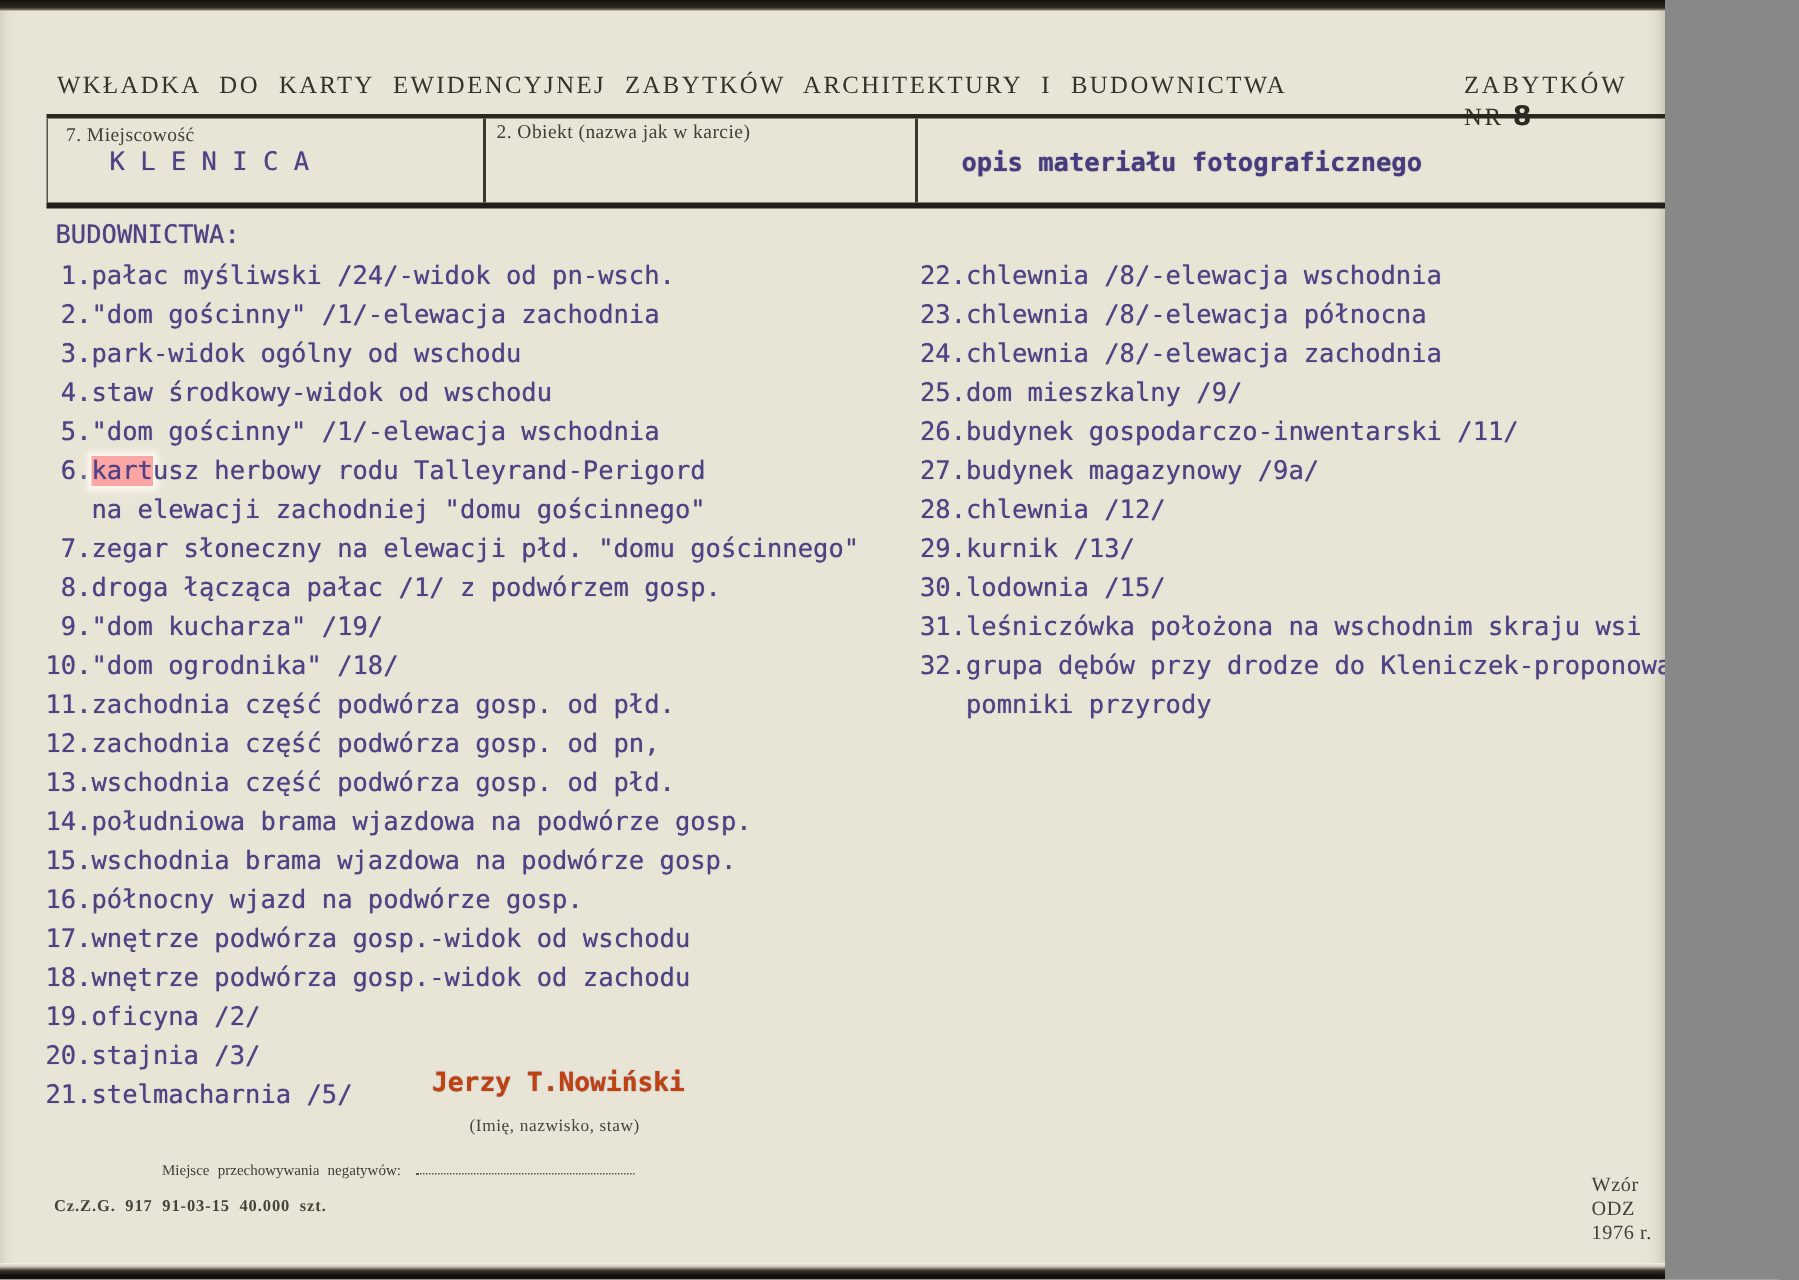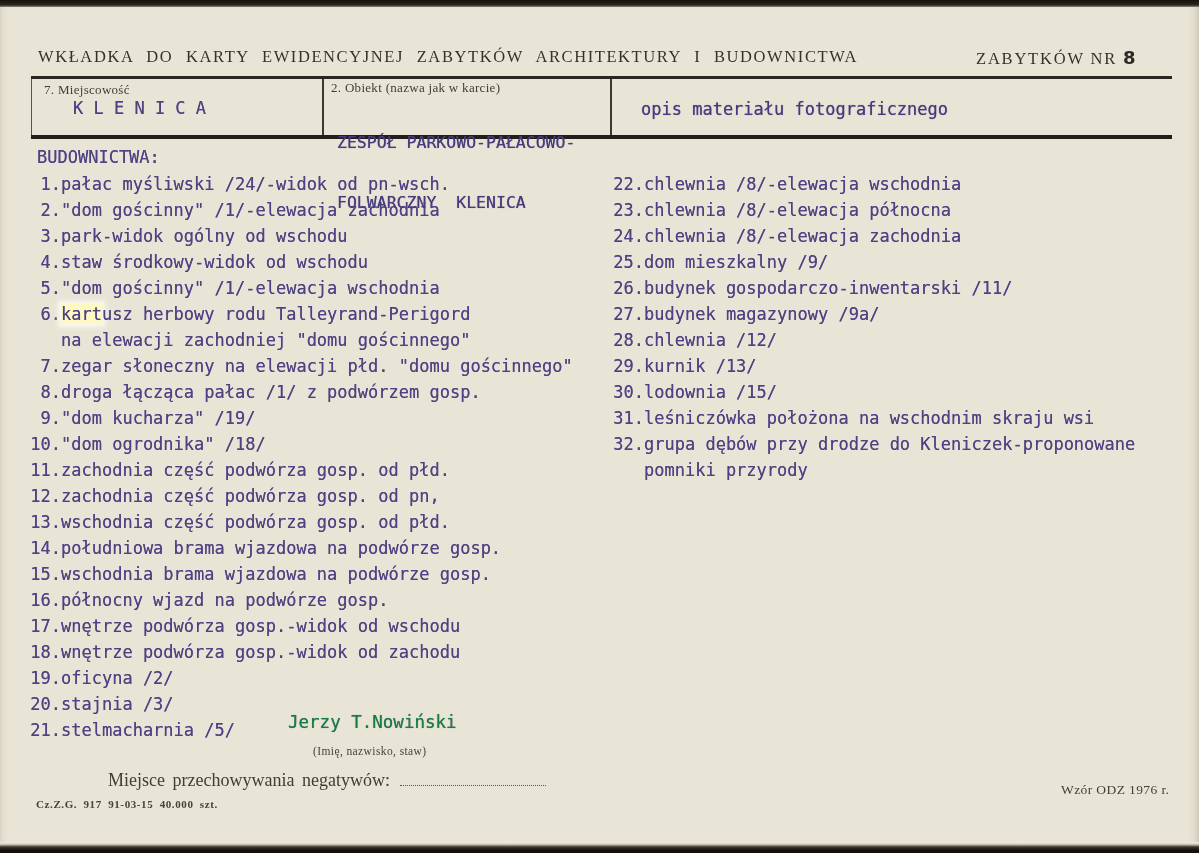--- a/index.html
+++ b/index.html
@@ -1,18 +1,18 @@
 <!DOCTYPE html>
 <html><head>
 <meta charset="utf-8">
 <style>
   * { margin:0; padding:0; box-sizing:border-box; }
   html,body { background:#888; }
   #scan {
-    position:relative; width:1199px; height:853px;
+    position:relative; width:1110px; height:853px;
     background:#e9e5d6; overflow:hidden;
     font-family:"Liberation Serif", serif;
     box-shadow: inset -4px 0 14px -8px rgba(60,55,40,.55), inset 4px 0 14px -10px rgba(60,55,40,.4);
   }
   
   .edge-top { position:absolute; top:0; left:0; width:100%; height:7px;
     background:linear-gradient(to bottom,#15120e 0%,#2a261e 70%,#8d887a 100%); }
   .edge-bottom { position:absolute; bottom:0; left:0; width:100%; height:11px;
     background:linear-gradient(to bottom,#f6f3e7 0%,#cac5b4 22%,#3a362c 45%,#14110d 75%); }
 
@@ -35,47 +35,47 @@
   .vline-2 { left:610px; }
 
   .cell-label { position:absolute; font-size:13px; letter-spacing:.3px; color:#403e37; }
   .lbl-1 { left:44px;  top:82px; }
   .lbl-2 { left:331px; top:80px; }
   .lbl-3 { left:622px; top:82px; }
 
   
   .typed { font-family:"DejaVu Sans Mono", monospace; color:#4d4283;
     text-shadow:0 0 .6px rgba(77,66,131,.75); white-space:pre; }
-  .stamp { font-weight:normal; color:#463b7d; text-shadow:0 0 .8px rgba(70,59,125,.8); }
+  .stamp { font-weight:bold; color:#463b7d; text-shadow:0 0 .8px rgba(70,59,125,.8); }
 
   .val-1 { position:absolute; left:73px;  top:98px;  font-size:17px; }
   .val-2 { position:absolute; left:337px; top:93px;  font-size:16.5px; line-height:20px; }
   .val-2 span { display:block; }
   .val-3 { position:absolute; left:641px; top:99px;  font-size:17px; }
 
   .photos-heading { position:absolute; left:37px; top:147px; font-size:17px; }
 
   
   .photo-col { position:absolute; top:171px; font-size:17px; line-height:26px; }
   .photo-col-left  { left:30px;  width:585px; }
   .photo-col-right { left:613px; width:575px; }
   .photo-item { display:flex; }
   .photo-item .num { flex:0 0 31px; text-align:right; }
   .photo-item .itext .line { display:block; }
-  .whiteout { background:#fef9c3; box-shadow:0 0 4px 3px #faf8ef; }
+  .whiteout { background:#fca5a5; box-shadow:0 0 4px 3px #faf8ef; }
 
   
   .signature { position:absolute; left:288px; top:712px; font-size:17.5px; }
   .founder-row { position:absolute; left:108px; top:726px; font-size:14.5px; }
   .dots { display:inline-block; border-bottom:1.6px dotted #5a574c; height:13px;
     vertical-align:baseline; }
   .dots-founder { width:318px; margin-left:12px; }
   .hint { position:absolute; left:313px; top:745px; font-size:11.5px;
     letter-spacing:.4px; color:#45433b; }
-  .negatives-row { position:absolute; left:108px; top:770px; font-size:18px;
+  .negatives-row { position:absolute; left:108px; top:770px; font-size:10px;
     word-spacing:3px;text-align:center; }
   .dots-negatives { width:146px; margin-left:10px; }
   .print-code { position:absolute; left:36px; top:798px; font-size:11px;
     font-weight:bold; letter-spacing:.6px; word-spacing:3px; color:#45433b; }
   .form-model { position:absolute; left:1061px; top:782px; font-size:13.5px;
     letter-spacing:.4px; color:#413f37; }
 </style>
 </head>
 <body>
 
@@ -91,32 +91,28 @@
   <div class="rule rule-top"></div>
   <div class="vline vline-left"></div>
   <div class="vline vline-1"></div>
   <div class="vline vline-2"></div>
   <div class="rule rule-bottom"></div>
 
   <div class="cell-label lbl-1 print">7.  Miejscowość</div>
   <div class="typed val-1" style="color: rgb(77, 66, 131);">K L E N I C A</div>
 
   <div class="cell-label lbl-2 print">2.  Obiekt (nazwa jak w karcie)</div>
-  <div class="typed stamp val-2" style="color: rgb(70, 59, 125);">
-    <span>ZESPÓŁ PARKOWO-PAŁACOWO-</span>
-    <span>FOLWARCZNY  KLENICA</span>
-  </div>
 
   <div class="typed stamp val-3" style="color: rgb(70, 59, 125);">opis materiału fotograficznego</div>
 
   <div class="typed photos-heading" style="color: rgb(77, 66, 131);">BUDOWNICTWA:</div>
   <div class="typed photo-col photo-col-left" id="photo-list-left" style="color: rgb(77, 66, 131);"><div class="photo-item"><span class="num">1.</span><span class="itext"><span class="line">pałac myśliwski /24/-widok od pn-wsch.</span></span></div><div class="photo-item"><span class="num">2.</span><span class="itext"><span class="line">"dom gościnny" /1/-elewacja zachodnia</span></span></div><div class="photo-item"><span class="num">3.</span><span class="itext"><span class="line">park-widok ogólny od wschodu</span></span></div><div class="photo-item"><span class="num">4.</span><span class="itext"><span class="line">staw środkowy-widok od wschodu</span></span></div><div class="photo-item"><span class="num">5.</span><span class="itext"><span class="line">"dom gościnny" /1/-elewacja wschodnia</span></span></div><div class="photo-item"><span class="num">6.</span><span class="itext"><span class="line"><span class="whiteout">kart</span>usz herbowy rodu Talleyrand-Perigord</span><span class="line">na elewacji zachodniej "domu gościnnego"</span></span></div><div class="photo-item"><span class="num">7.</span><span class="itext"><span class="line">zegar słoneczny na elewacji płd. "domu gościnnego"</span></span></div><div class="photo-item"><span class="num">8.</span><span class="itext"><span class="line">droga łącząca pałac /1/ z podwórzem gosp.</span></span></div><div class="photo-item"><span class="num">9.</span><span class="itext"><span class="line">"dom kucharza" /19/</span></span></div><div class="photo-item"><span class="num">10.</span><span class="itext"><span class="line">"dom ogrodnika" /18/</span></span></div><div class="photo-item"><span class="num">11.</span><span class="itext"><span class="line">zachodnia część podwórza gosp. od płd.</span></span></div><div class="photo-item"><span class="num">12.</span><span class="itext"><span class="line">zachodnia część podwórza gosp. od pn,</span></span></div><div class="photo-item"><span class="num">13.</span><span class="itext"><span class="line">wschodnia część podwórza gosp. od płd.</span></span></div><div class="photo-item"><span class="num">14.</span><span class="itext"><span class="line">południowa brama wjazdowa na podwórze gosp.</span></span></div><div class="photo-item"><span class="num">15.</span><span class="itext"><span class="line">wschodnia brama wjazdowa na podwórze gosp.</span></span></div><div class="photo-item"><span class="num">16.</span><span class="itext"><span class="line">północny wjazd na podwórze gosp.</span></span></div><div class="photo-item"><span class="num">17.</span><span class="itext"><span class="line">wnętrze podwórza gosp.-widok od wschodu</span></span></div><div class="photo-item"><span class="num">18.</span><span class="itext"><span class="line">wnętrze podwórza gosp.-widok od zachodu</span></span></div><div class="photo-item"><span class="num">19.</span><span class="itext"><span class="line">oficyna /2/</span></span></div><div class="photo-item"><span class="num">20.</span><span class="itext"><span class="line">stajnia /3/</span></span></div><div class="photo-item"><span class="num">21.</span><span class="itext"><span class="line">stelmacharnia /5/</span></span></div></div>
   <div class="typed photo-col photo-col-right" id="photo-list-right" style="color: rgb(77, 66, 131);"><div class="photo-item"><span class="num">22.</span><span class="itext"><span class="line">chlewnia /8/-elewacja wschodnia</span></span></div><div class="photo-item"><span class="num">23.</span><span class="itext"><span class="line">chlewnia /8/-elewacja północna</span></span></div><div class="photo-item"><span class="num">24.</span><span class="itext"><span class="line">chlewnia /8/-elewacja zachodnia</span></span></div><div class="photo-item"><span class="num">25.</span><span class="itext"><span class="line">dom mieszkalny /9/</span></span></div><div class="photo-item"><span class="num">26.</span><span class="itext"><span class="line">budynek gospodarczo-inwentarski /11/</span></span></div><div class="photo-item"><span class="num">27.</span><span class="itext"><span class="line">budynek magazynowy /9a/</span></span></div><div class="photo-item"><span class="num">28.</span><span class="itext"><span class="line">chlewnia /12/</span></span></div><div class="photo-item"><span class="num">29.</span><span class="itext"><span class="line">kurnik /13/</span></span></div><div class="photo-item"><span class="num">30.</span><span class="itext"><span class="line">lodownia /15/</span></span></div><div class="photo-item"><span class="num">31.</span><span class="itext"><span class="line">leśniczówka położona na wschodnim skraju wsi</span></span></div><div class="photo-item"><span class="num">32.</span><span class="itext"><span class="line">grupa dębów przy drodze do Kleniczek-proponowane</span><span class="line">pomniki przyrody</span></span></div></div>
 
-  <div class="typed stamp signature" style="color: #15803d;">Jerzy T.Nowiński</div>
+  <div class="typed stamp signature" style="color: #c2410c;">Jerzy T.Nowiński</div>
   <div class="hint">(Imię, nazwisko, staw)</div>
 
   <div class="negatives-row print">
     <span>Miejsce przechowywania negatywów:</span><span class="dots dots-negatives"></span>
   </div>
 
   <div class="print-code">Cz.Z.G. 917 91-03-15 40.000 szt.</div>
   <div class="form-model">Wzór ODZ 1976 r.</div>
 </div>
 

